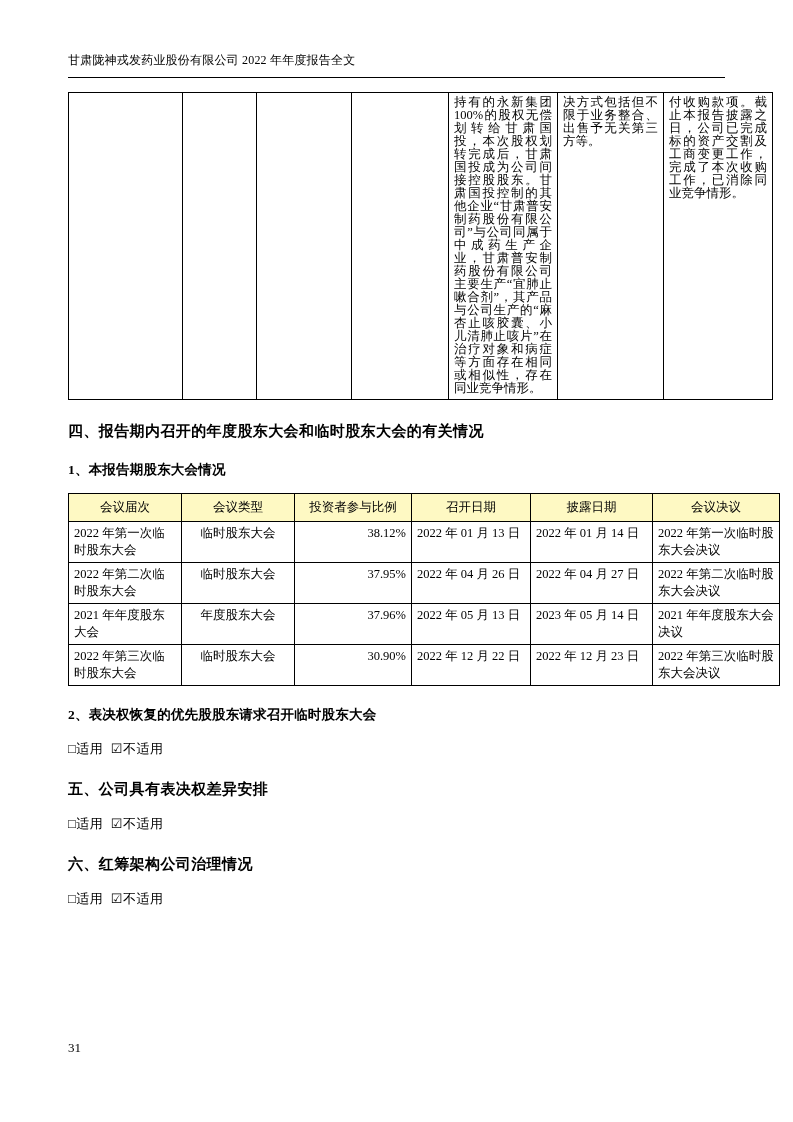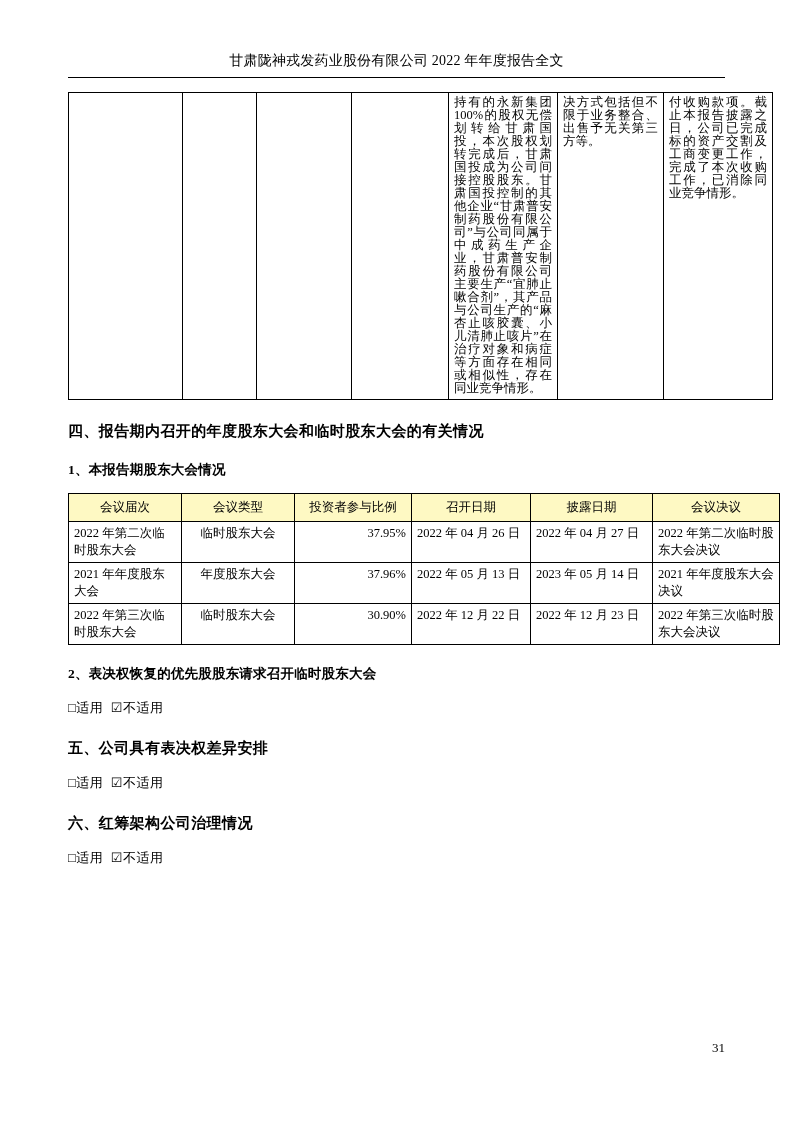--- a/index.html
+++ b/index.html
@@ -20,22 +20,22 @@
     width: 793px;
     height: 1122px;
     background: #fff;
     box-sizing: border-box;
   }
   .header {
     position: absolute;
     top: 52px;
     left: 68px;
     width: 657px;
-    text-align: center;
-    font-size: 14px;
+    text-align: left;
+    font-size: 12px;
     font-family: "Liberation Serif", "DejaVu Serif", serif;
     letter-spacing: 0.2px;
   }
   .header-rule {
     position: absolute;
     top: 77px;
     left: 68px;
     width: 657px;
     height: 1px;
     background: #000;
@@ -120,21 +120,21 @@
   .m5 { width: 113px; }
   .m6 { width: 118px; }
   td.num { text-align: right; }
   td.ctr { text-align: center; }
 
   .pagenum {
     position: absolute;
     left: 68px;
     width: 657px;
     top: 1040px;
-    text-align: right;
+    text-align: left;
     font-size: 13px;
   }
 </style>
 </head>
 <body>
 
 <div class="page">
 
   <div class="header">甘肃陇神戎发药业股份有限公司 2022 年年度报告全文</div>
   <div class="header-rule"></div>
@@ -165,20 +165,28 @@
           <th class="m1">会议届次</th>
           <th class="m2">会议类型</th>
           <th class="m3">投资者参与比例</th>
           <th class="m4">召开日期</th>
           <th class="m5">披露日期</th>
           <th class="m6">会议决议</th>
         </tr>
       </thead>
       <tbody>
         <tr>
+          <td>2022 年第一次临时股东大会</td>
+          <td class="ctr">临时股东大会</td>
+          <td class="num">38.12%</td>
+          <td>2022 年 01 月 13 日</td>
+          <td>2022 年 01 月 14 日</td>
+          <td>2022 年第一次临时股东大会决议</td>
+        </tr>
+        <tr>
           <td>2022 年第二次临时股东大会</td>
           <td class="ctr">临时股东大会</td>
           <td class="num">37.95%</td>
           <td>2022 年 04 月 26 日</td>
           <td>2022 年 04 月 27 日</td>
           <td>2022 年第二次临时股东大会决议</td>
         </tr>
         <tr>
           <td>2021 年年度股东大会</td>
           <td class="ctr">年度股东大会</td>

